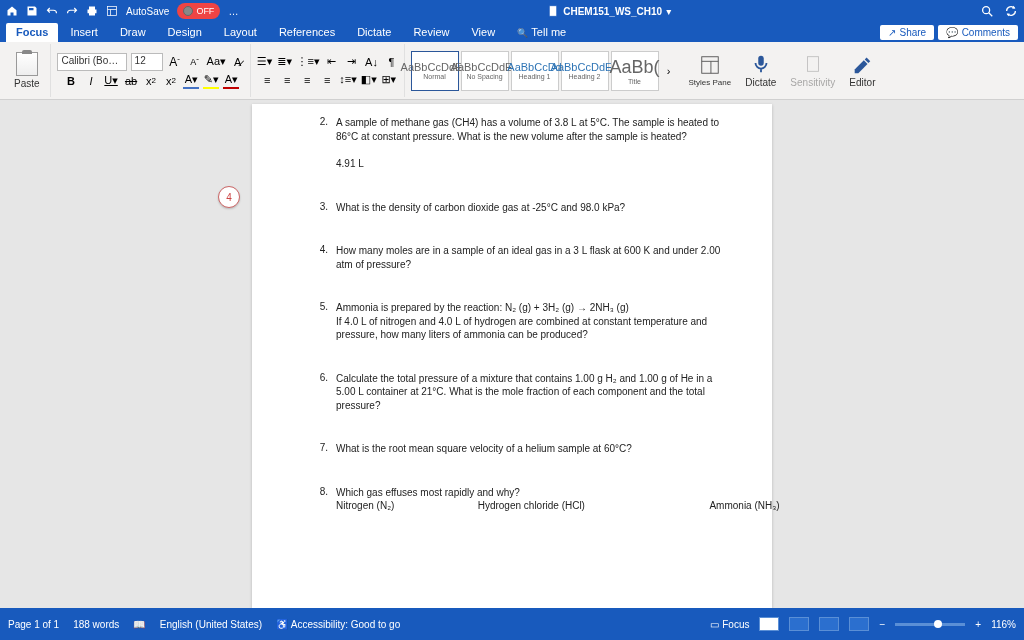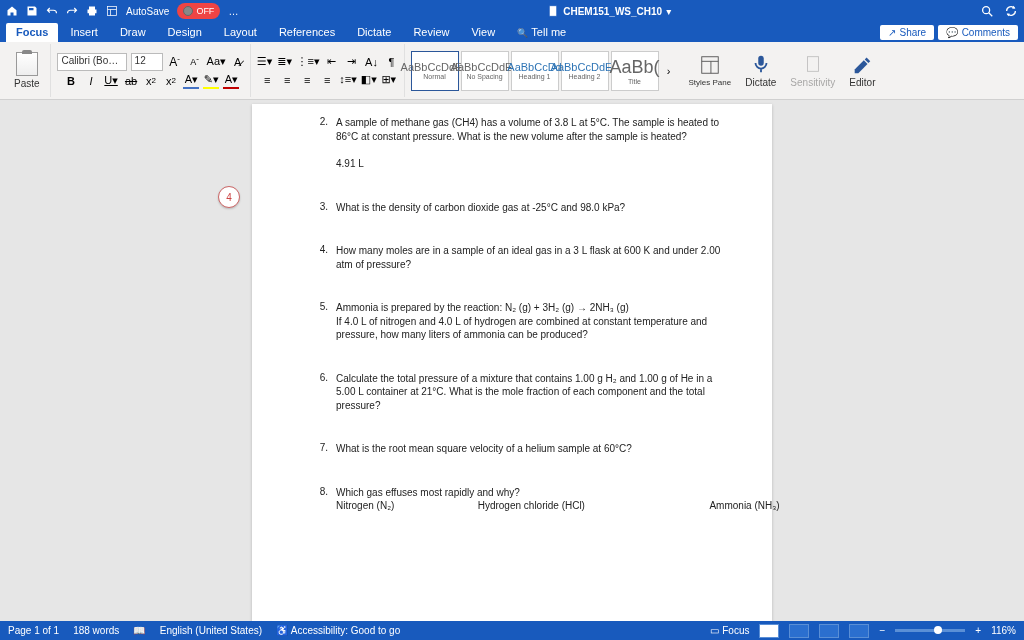--- a/index.html
+++ b/index.html
@@ -35,21 +35,21 @@
 .style-tile.sel{border-color:#2b579a;}
 .big-icon-col{ display:flex; flex-direction:column; align-items:center; gap:2px; padding:0 6px;}
 .big-icon{ width:22px; height:22px;}
 .docarea { flex:1; background:#e6e6e6; overflow:hidden; position:relative; display:flex; justify-content:center;}
 .page { background:#fff; width:520px; margin-top:4px; padding:12px 40px 20px 60px; font-family:Calibri,Arial,sans-serif; font-size:10px; color:#222; box-shadow:0 1px 3px rgba(0,0,0,.2); position:relative;}
 .q{ display:flex; margin-bottom:30px; }
 .qnum{ width:16px; flex-shrink:0; text-align:right; margin-right:8px;}
 .qbody{ flex:1; line-height:1.35;}
 .qans{ margin-top:14px;}
 .commentbubble{ position:absolute; left:-34px; top:82px; width:22px; height:22px; border:1px solid #c66; border-radius:50%; background:#fff; display:flex; align-items:center; justify-content:center; font-size:10px; color:#c44; box-shadow:0 1px 2px rgba(0,0,0,.2);}
-.statusbar{ height:19px; background:#185abd; color:#fff; font-size:10px; display:flex; align-items:center; padding:0 8px; gap:14px;}
+.statusbar{ height:32px; background:#185abd; color:#fff; font-size:10px; display:flex; align-items:center; padding:0 8px; gap:14px;}
 .statusbar .right{ margin-left:auto; display:flex; align-items:center; gap:10px;}
 .viewbtn{ width:20px; height:14px; background:#2b6fcf; border:1px solid #5a8fd6; display:inline-block;}
 .viewbtn.active{ background:#fff;}
 .zoom-slider{ width:70px; height:3px; background:#5a8fd6; position:relative;}
 .zoom-thumb{ position:absolute; top:-3px; left:55%; width:8px; height:8px; background:#fff; border-radius:50%;}
 svg{display:block;}
 .sub{font-size:8px; vertical-align:sub;}
 .sup{font-size:8px; vertical-align:super;}
 </style>
 </head>

